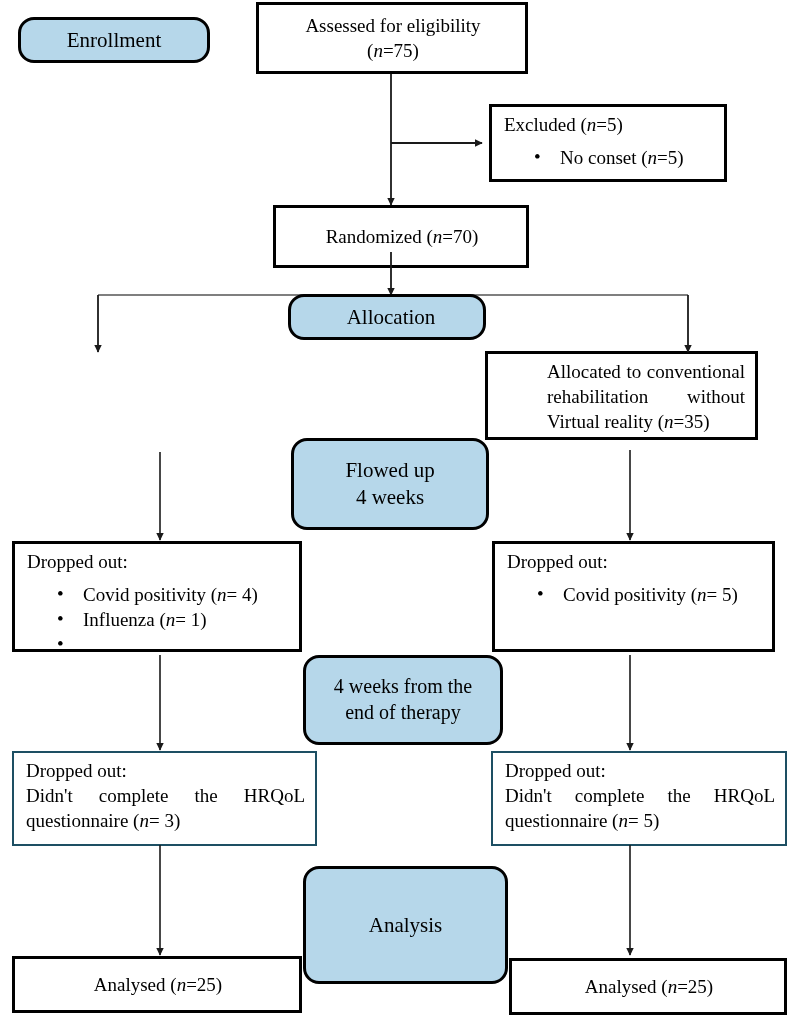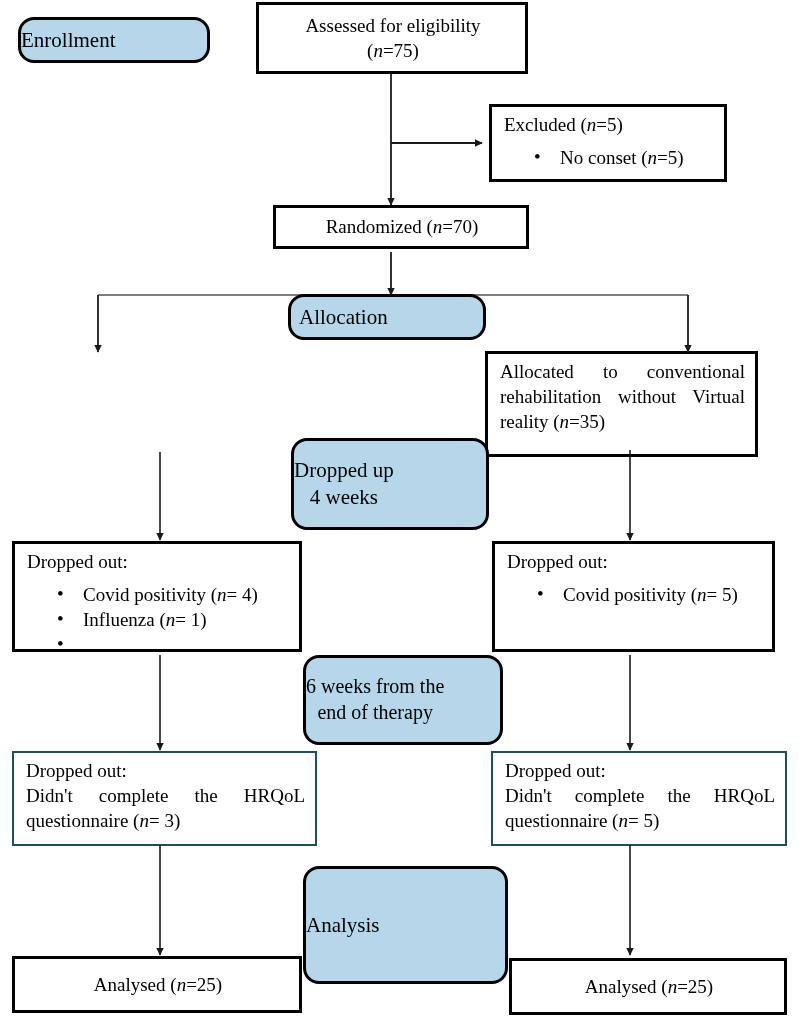--- a/index.html
+++ b/index.html
@@ -47,21 +47,21 @@
     border: 2px solid #1d4f63;
   }
   .badge {
     position: absolute;
     box-sizing: border-box;
     background: #b6d7ea;
     border: 3px solid #000000;
     border-radius: 16px;
     display: flex;
     align-items: center;
-    justify-content: flex-start;
+    justify-content: center;
     text-align: center;
     font-size: 21px;
     line-height: 1.28;
     z-index: 5;
   }
   .bullets {
     margin: 8px;
     padding-left: 46px;
     list-style: none;
   }
@@ -134,36 +134,36 @@
 
   <div class="node" style="left:489px; top:104px; width:238px; height:78px;">
     <div class="inner">
       <div>Excluded (<span class="ital">n</span>=5)</div>
       <ul class="bullets">
         <li>No conset (<span class="ital">n</span>=5)</li>
       </ul>
     </div>
   </div>
 
-  <div class="node center vcenter" style="left:273px; top:205px; width:256px; height:44px;">
+  <div class="node center vcenter" style="left:273px; top:205px; width:256px; height:63px;">
     <div class="inner">Randomized (<span class="ital">n</span>=70)</div>
   </div>
 
   <div class="badge" style="left:288px; top:294px; width:198px; height:46px;padding-left:8px;">
     <span>Allocation</span>
   </div>
 
 
-  <div class="node justify" style="left:485px; top:351px; width:273px; height:106px;">
+  <div class="node justify" style="left:485px; top:351px; width:273px; height:89px;padding-left:47px;">
     <div class="inner">Allocated to conventional rehabilitation without Virtual reality (<span class="ital">n</span>=35)</div>
   </div>
 
   <div class="badge" style="left:291px; top:438px; width:198px; height:92px;">
     <span>
-      <span>Dropped up</span><br>
+      <span>Flowed up</span><br>
       <span>4 weeks</span>
     </span>
   </div>
 
   <div class="node" style="left:12px; top:541px; width:290px; height:111px;">
     <div class="inner">
       <div>Dropped out:</div>
       <ul class="bullets">
         <li>Covid positivity (<span class="ital">n</span>= 4)</li>
         <li>Influenza (<span class="ital">n</span>= 1)</li>
@@ -176,21 +176,21 @@
     <div class="inner">
       <div>Dropped out:</div>
       <ul class="bullets">
         <li>Covid positivity (<span class="ital">n</span>= 5)</li>
       </ul>
     </div>
   </div>
 
   <div class="badge" style="left:303px; top:655px; width:200px; height:90px; font-size:20px;">
     <span>
-      <span>6 weeks from the</span><br>
+      <span>4 weeks from the</span><br>
       <span>end of therapy</span>
     </span>
   </div>
 
   <div class="node thin justify" style="left:12px; top:751px; width:305px; height:95px;">
     <div class="inner">
       <div>Dropped out:</div>
       <div>Didn't complete the HRQoL questionnaire (<span class="ital">n</span>= 3)</div>
     </div>
   </div>

